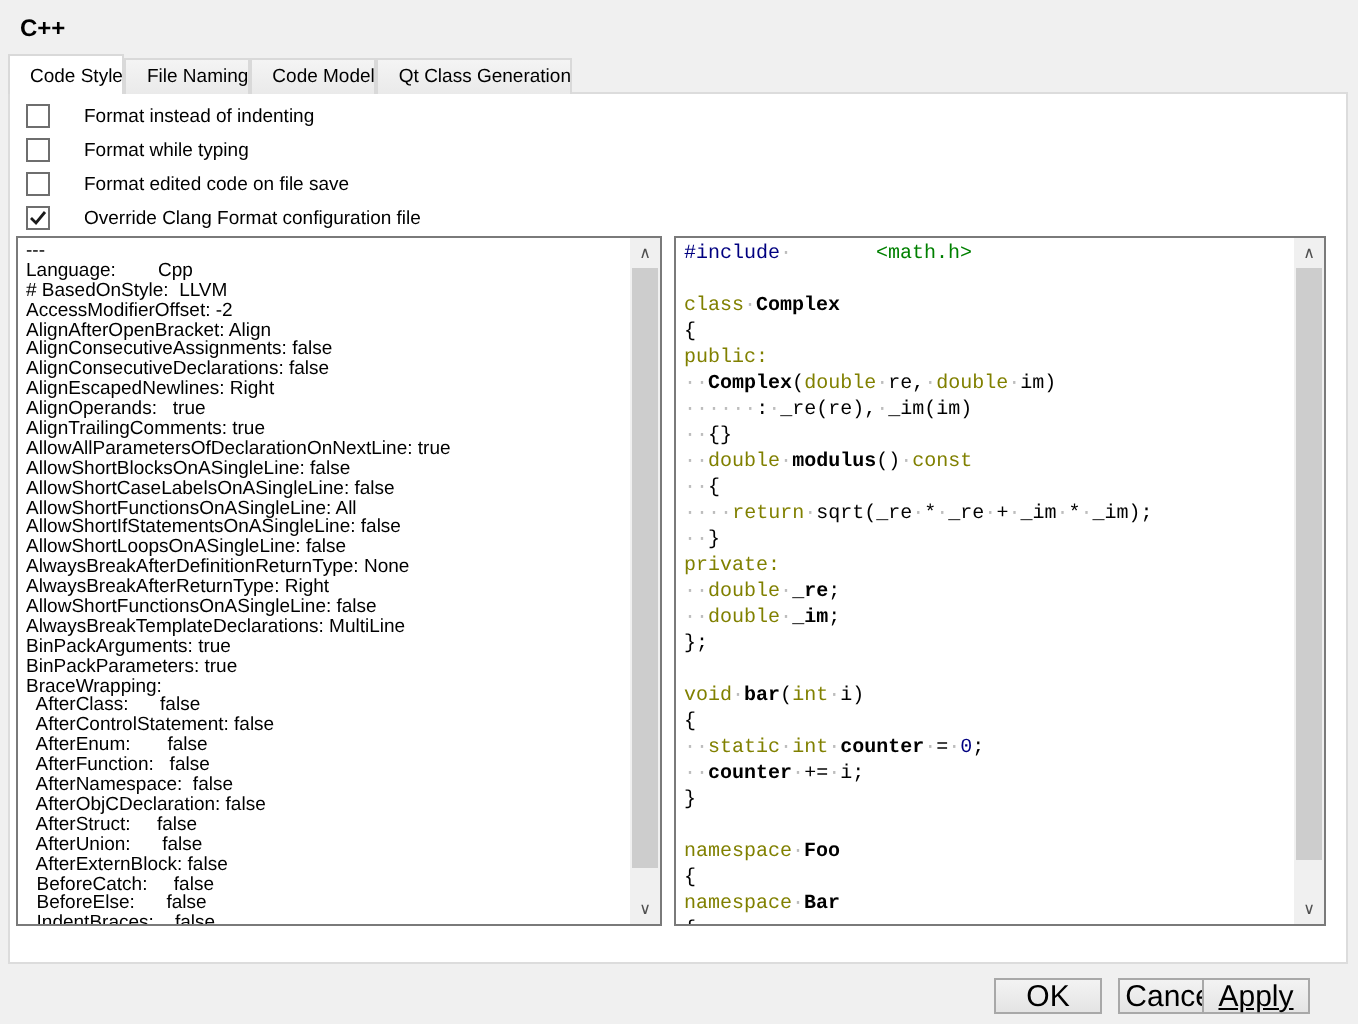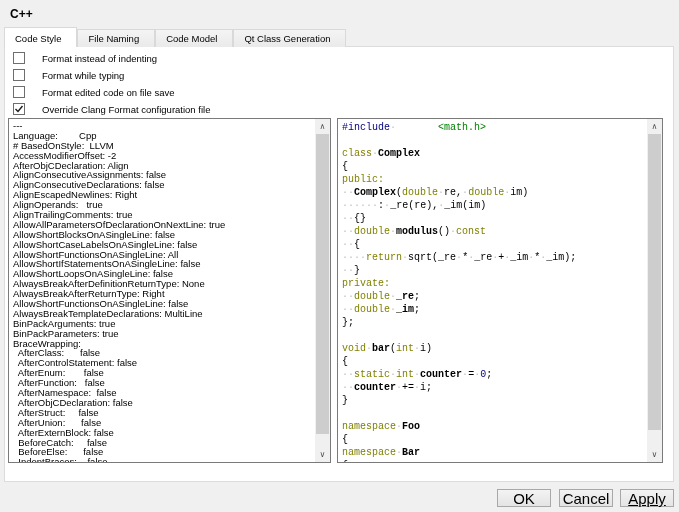--- a/index.html
+++ b/index.html
@@ -15,21 +15,21 @@
   .title{
     position:absolute;left:10px;top:7px;
     font-size:12px;font-weight:bold;color:#000;
   }
   
   .tabbar{position:absolute;left:4px;top:27px;height:20px;z-index:3;}
   .tab{
     display:inline-block;vertical-align:bottom;
     box-sizing:border-box;
     height:18px;margin-top:2px;margin-right:0px;
-    padding:3px 15px 0 10px;
+    padding:3px 0 0 10px;
     font-size:9.5px;color:#000;
     background:linear-gradient(#f4f4f4,#eaeaea);
     border:1px solid #d9d9d9;border-bottom:none;
     cursor:default;
   }
   .tab.active{
     height:20px;margin-top:0;
     padding-top:5px;
     background:#fff;
     position:relative;z-index:4;
@@ -97,21 +97,21 @@
   
   .btnrow button{
     position:absolute;top:489px;width:54px;height:18px;
     font-family:"Liberation Sans", sans-serif;font-size:15px;color:#000;
     background:linear-gradient(#f3f3f3,#e4e4e4);
     border:1px solid #a8a8a8;border-radius:0;
     padding:0;cursor:default;
   }
   .btnrow .ok{left:497px;}
   .btnrow .cancel{left:559px;}
-  .btnrow .apply{left:620px;text-decoration:underline;}
+  .btnrow .apply{left:601px;text-decoration:underline;}
 </style>
 </head>
 <body>
 
 <div class="dialog">
 
   <div class="title">C++</div>
 
   <div class="tabbar">
     <div class="tab active">Code Style</div><div class="tab">File Naming</div><div class="tab">Code Model</div><div class="tab">Qt Class Generation</div>
@@ -139,21 +139,21 @@
     </span>
     <span class="cb-label">Override Clang Format configuration file</span>
   </label>
 
   <div class="editor config">
     <div class="editor-content">
         <div class="cfg-line">---</div>
         <div class="cfg-line">Language:        Cpp</div>
         <div class="cfg-line"># BasedOnStyle:  LLVM</div>
         <div class="cfg-line">AccessModifierOffset: -2</div>
-        <div class="cfg-line">AfterObjCDeclaration: Align</div>
+        <div class="cfg-line">AlignAfterOpenBracket: Align</div>
         <div class="cfg-line">AlignConsecutiveAssignments: false</div>
         <div class="cfg-line">AlignConsecutiveDeclarations: false</div>
         <div class="cfg-line">AlignEscapedNewlines: Right</div>
         <div class="cfg-line">AlignOperands:   true</div>
         <div class="cfg-line">AlignTrailingComments: true</div>
         <div class="cfg-line">AllowAllParametersOfDeclarationOnNextLine: true</div>
         <div class="cfg-line">AllowShortBlocksOnASingleLine: false</div>
         <div class="cfg-line">AllowShortCaseLabelsOnASingleLine: false</div>
         <div class="cfg-line">AllowShortFunctionsOnASingleLine: All</div>
         <div class="cfg-line">AllowShortIfStatementsOnASingleLine: false</div>

